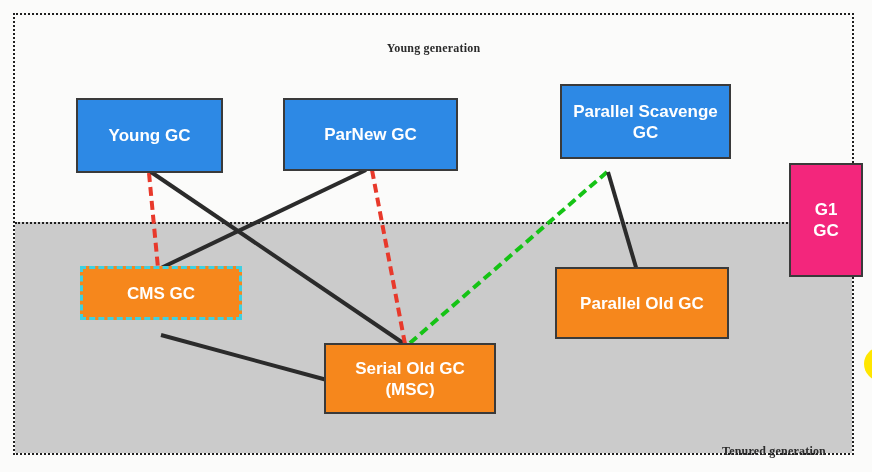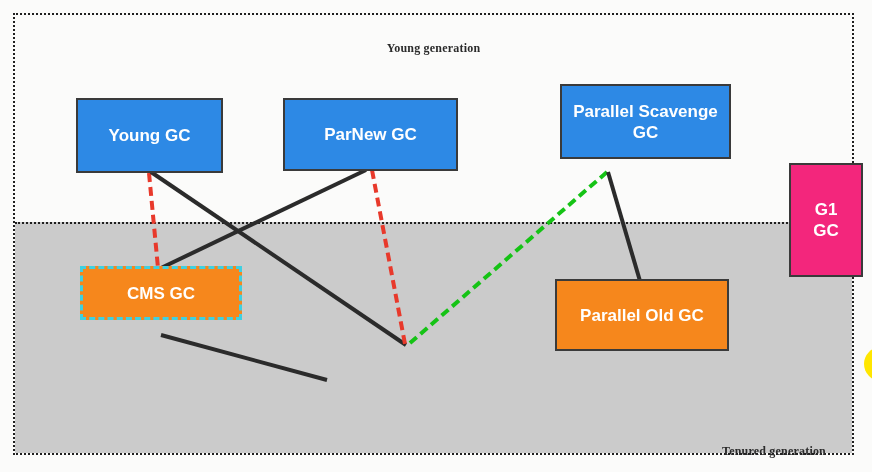--- a/index.html
+++ b/index.html
@@ -80,21 +80,21 @@
   .node.pink   { background: var(--g1-box-pink, #f3267c); }
   .node.cms-style {
     border: 3px dashed var(--cms-border-cyan, #3fd0e0);
   }
   .node-serial { left: 76px;  top: 98px;  width: 147px; height: 75px; }
   .node-parnew { left: 283px; top: 98px;  width: 175px; height: 73px; }
   .node-pscav  { left: 522px; top: 84px;  width: 171px; height: 75px; margin-left: 38px; }
   .node-g1     { left: 789px; top: 163px; width: 74px;  height: 114px; }
   .node-cms    { left: 80px;  top: 266px; width: 162px; height: 54px; }
   .node-sold   { left: 324px; top: 343px; width: 172px; height: 71px; }
-  .node-pold   { left: 555px; top: 279px; width: 174px; height: 72px; }
+  .node-pold   { left: 555px; top: 267px; width: 174px; height: 72px; }
   .yellow-marker {
     position: absolute;
     left: 864px; top: 347px;
     width: 34px; height: 34px;
     border-radius: 50%;
     background: var(--yellow-marker, #ffe600);
     z-index: 5;
   }
 </style>
 </head>
@@ -144,20 +144,26 @@
         <div>GC</div>
       </div>
   </div>
 
   <div class="node orange cms-style node-cms">
     <div>
         <div>CMS GC</div>
       </div>
   </div>
 
+  <div class="node orange node-sold">
+    <div>
+        <div>Serial Old GC</div>
+        <div>(MSC)</div>
+      </div>
+  </div>
 
   <div class="node orange node-pold">
     <div>
         <div>Parallel Old GC</div>
       </div>
   </div>
 
   <div class="yellow-marker"></div>
 
 </div>

